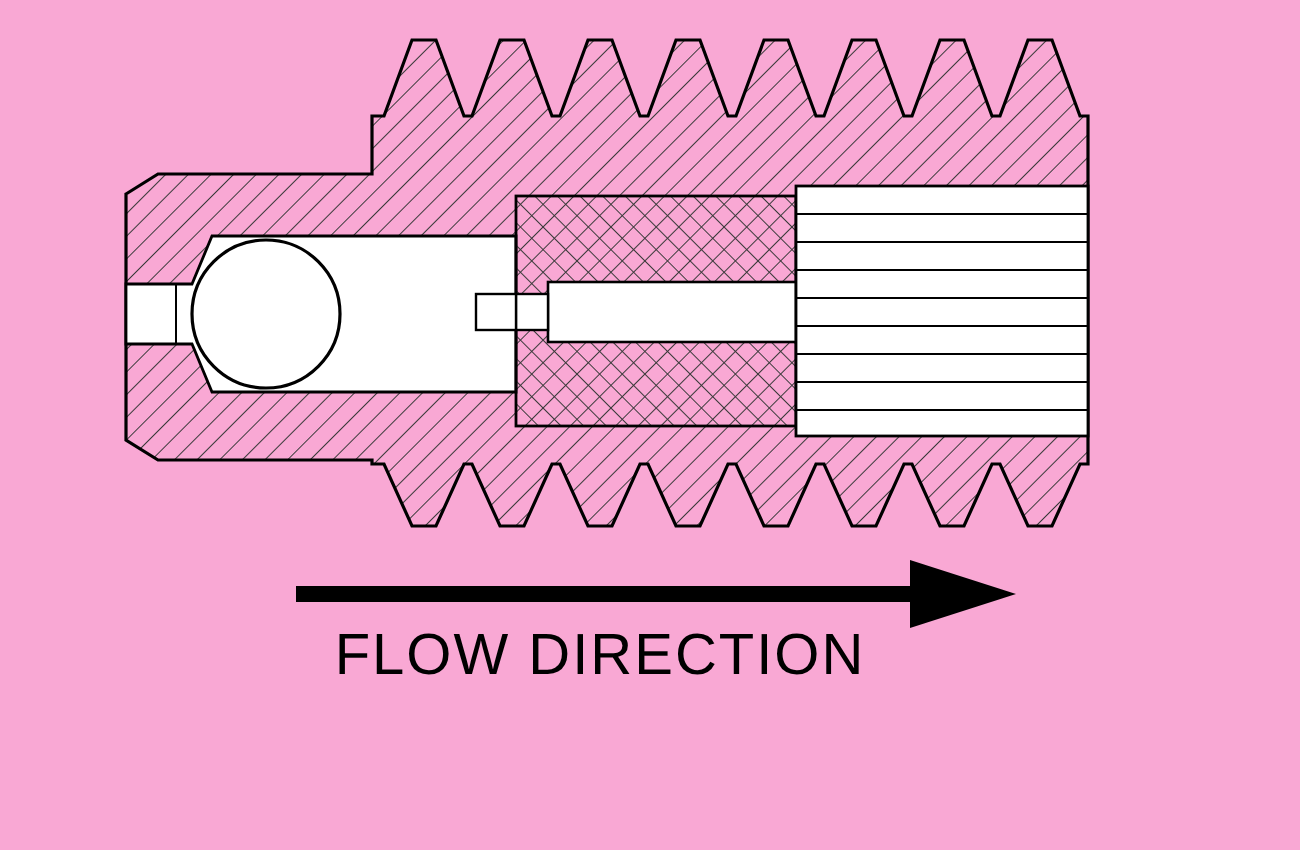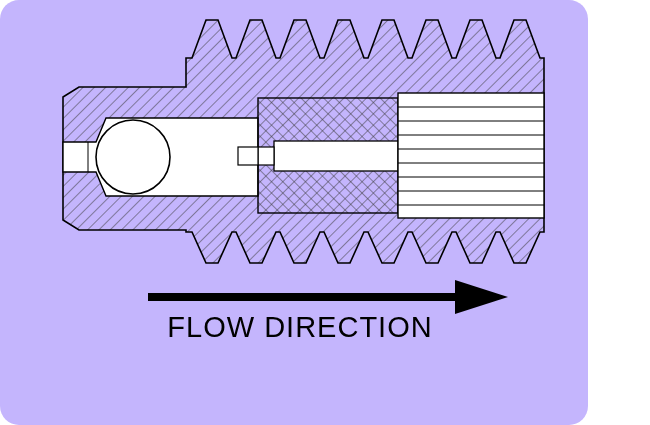--- a/index.html
+++ b/index.html
@@ -2,25 +2,24 @@
 <html><head>
 <meta charset="utf-8">
 <style>
   html, body {
     margin: 0;
     padding: 0;
     background: #ffffff;
   }
   .stage {
     position: relative;
-    width: 588px;
+    width: 650px;
     height: 425px;
-    background: #c4b5fd;
+    background: #f9a8d4;
     overflow: hidden;
-    border-radius: 19px;
   }
   .diagram-svg {
     display: block;
     width: 650px;
     height: 425px;
   }
   .flow-label {
     font-family: "Liberation Sans", sans-serif;
     font-size: 29px;
     font-weight: 400;

